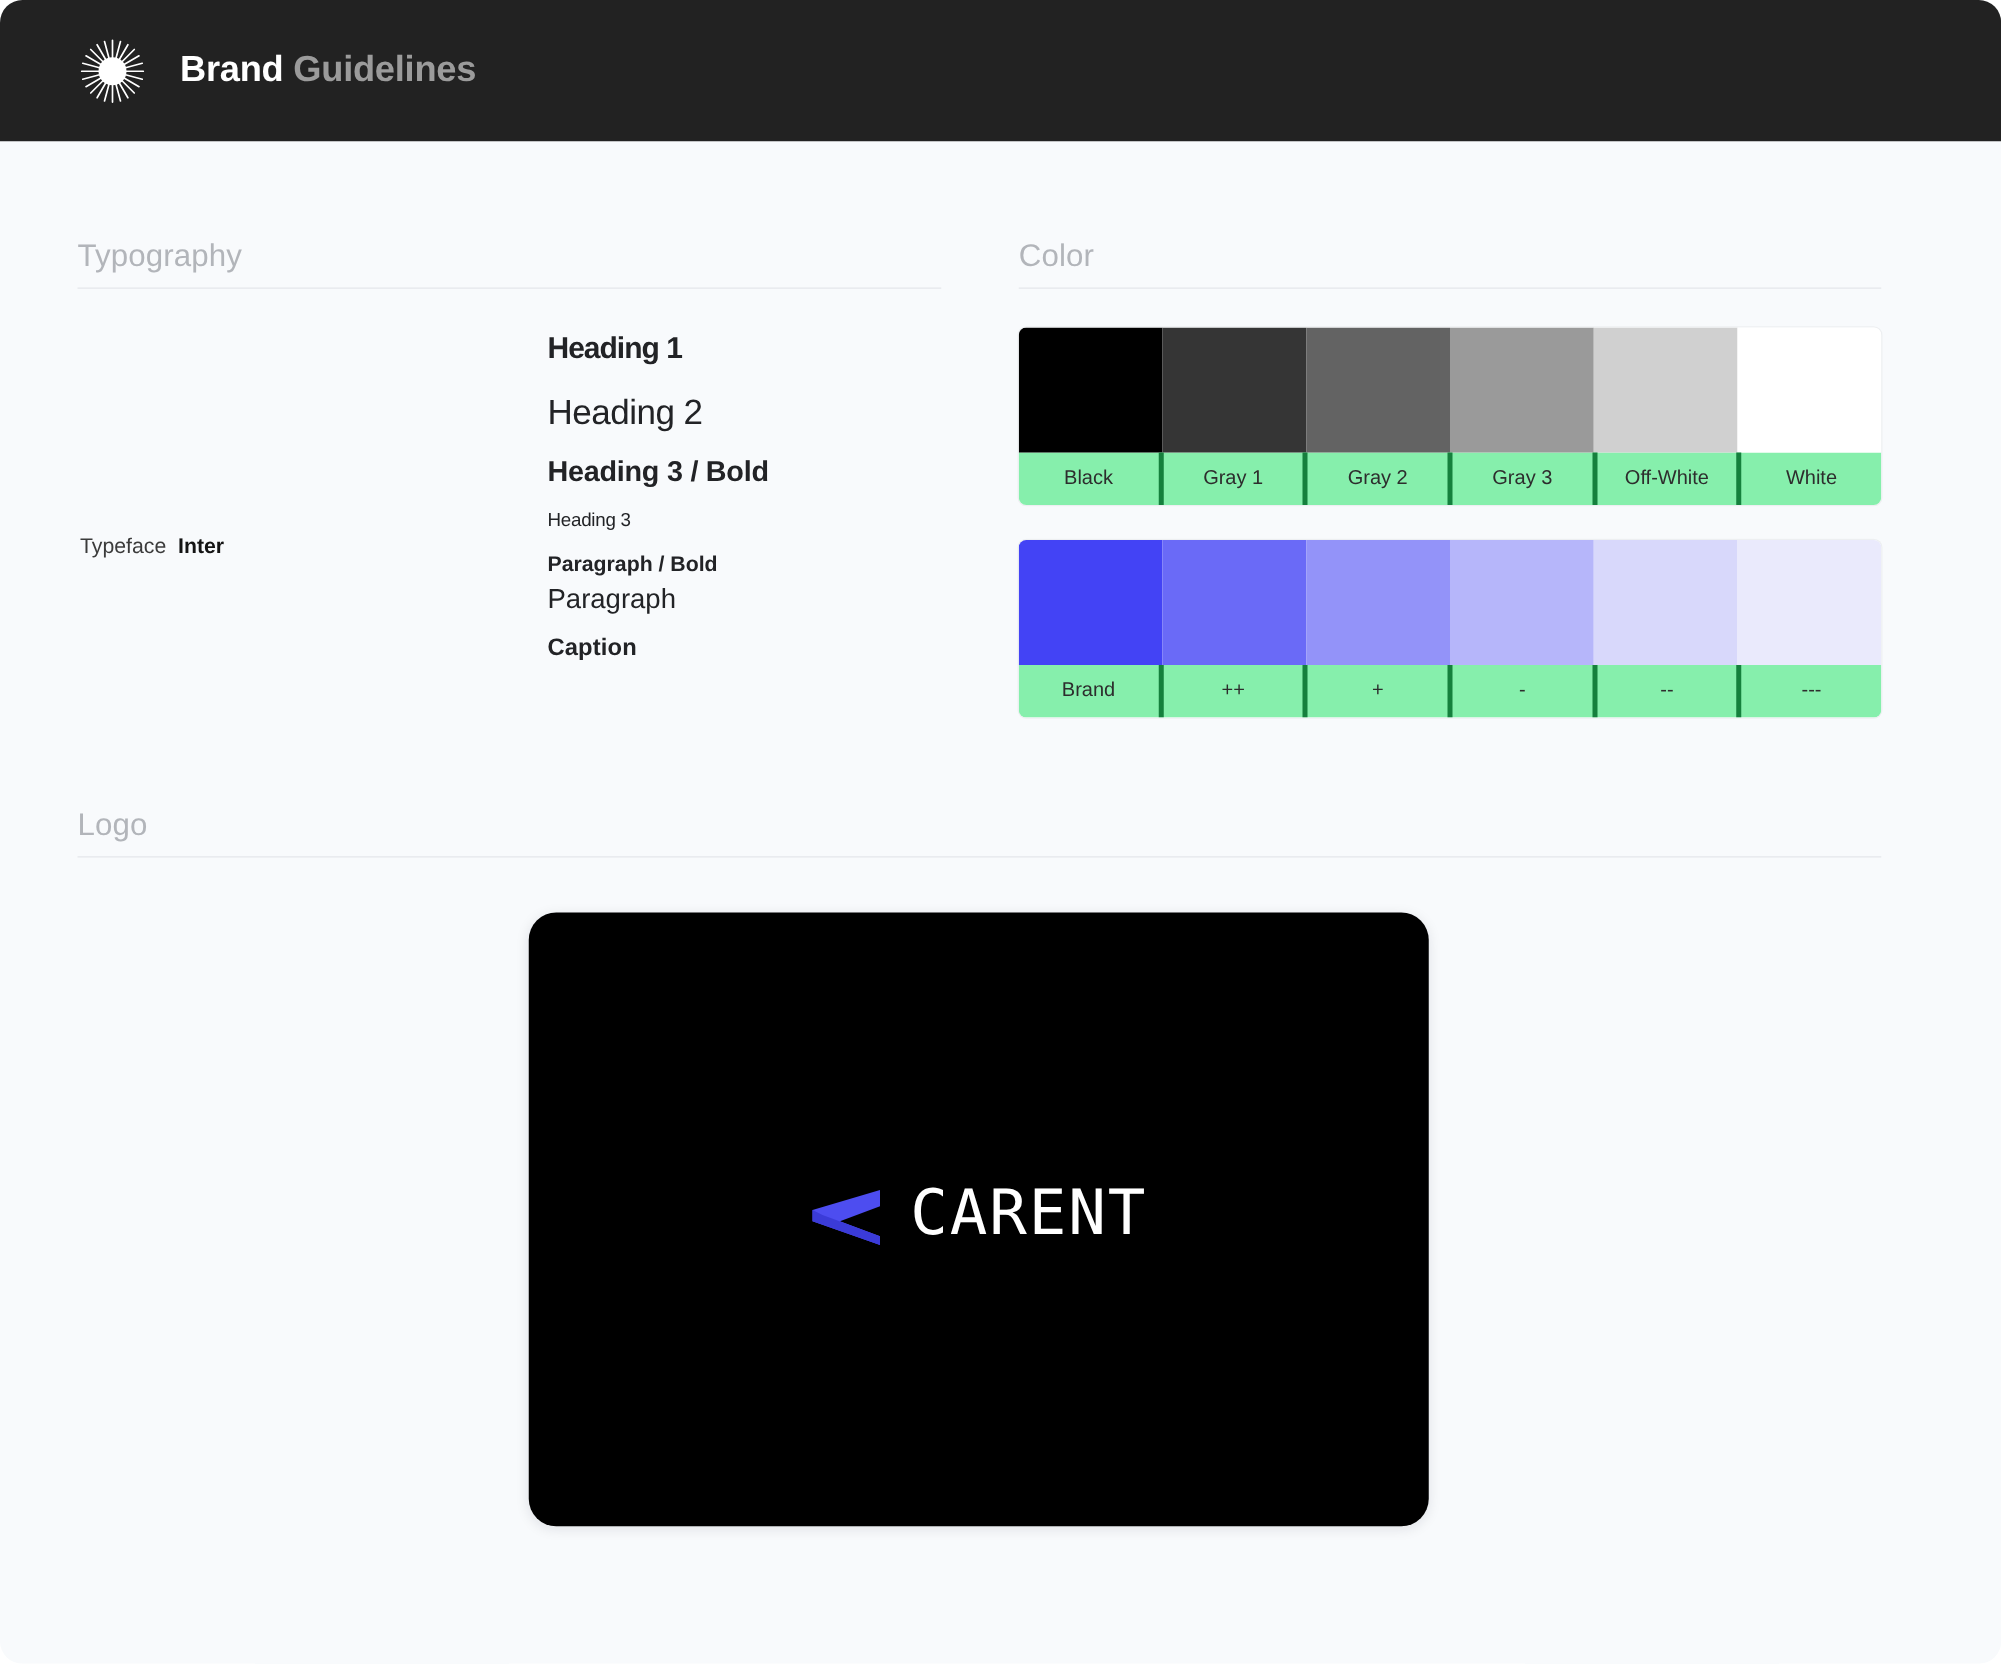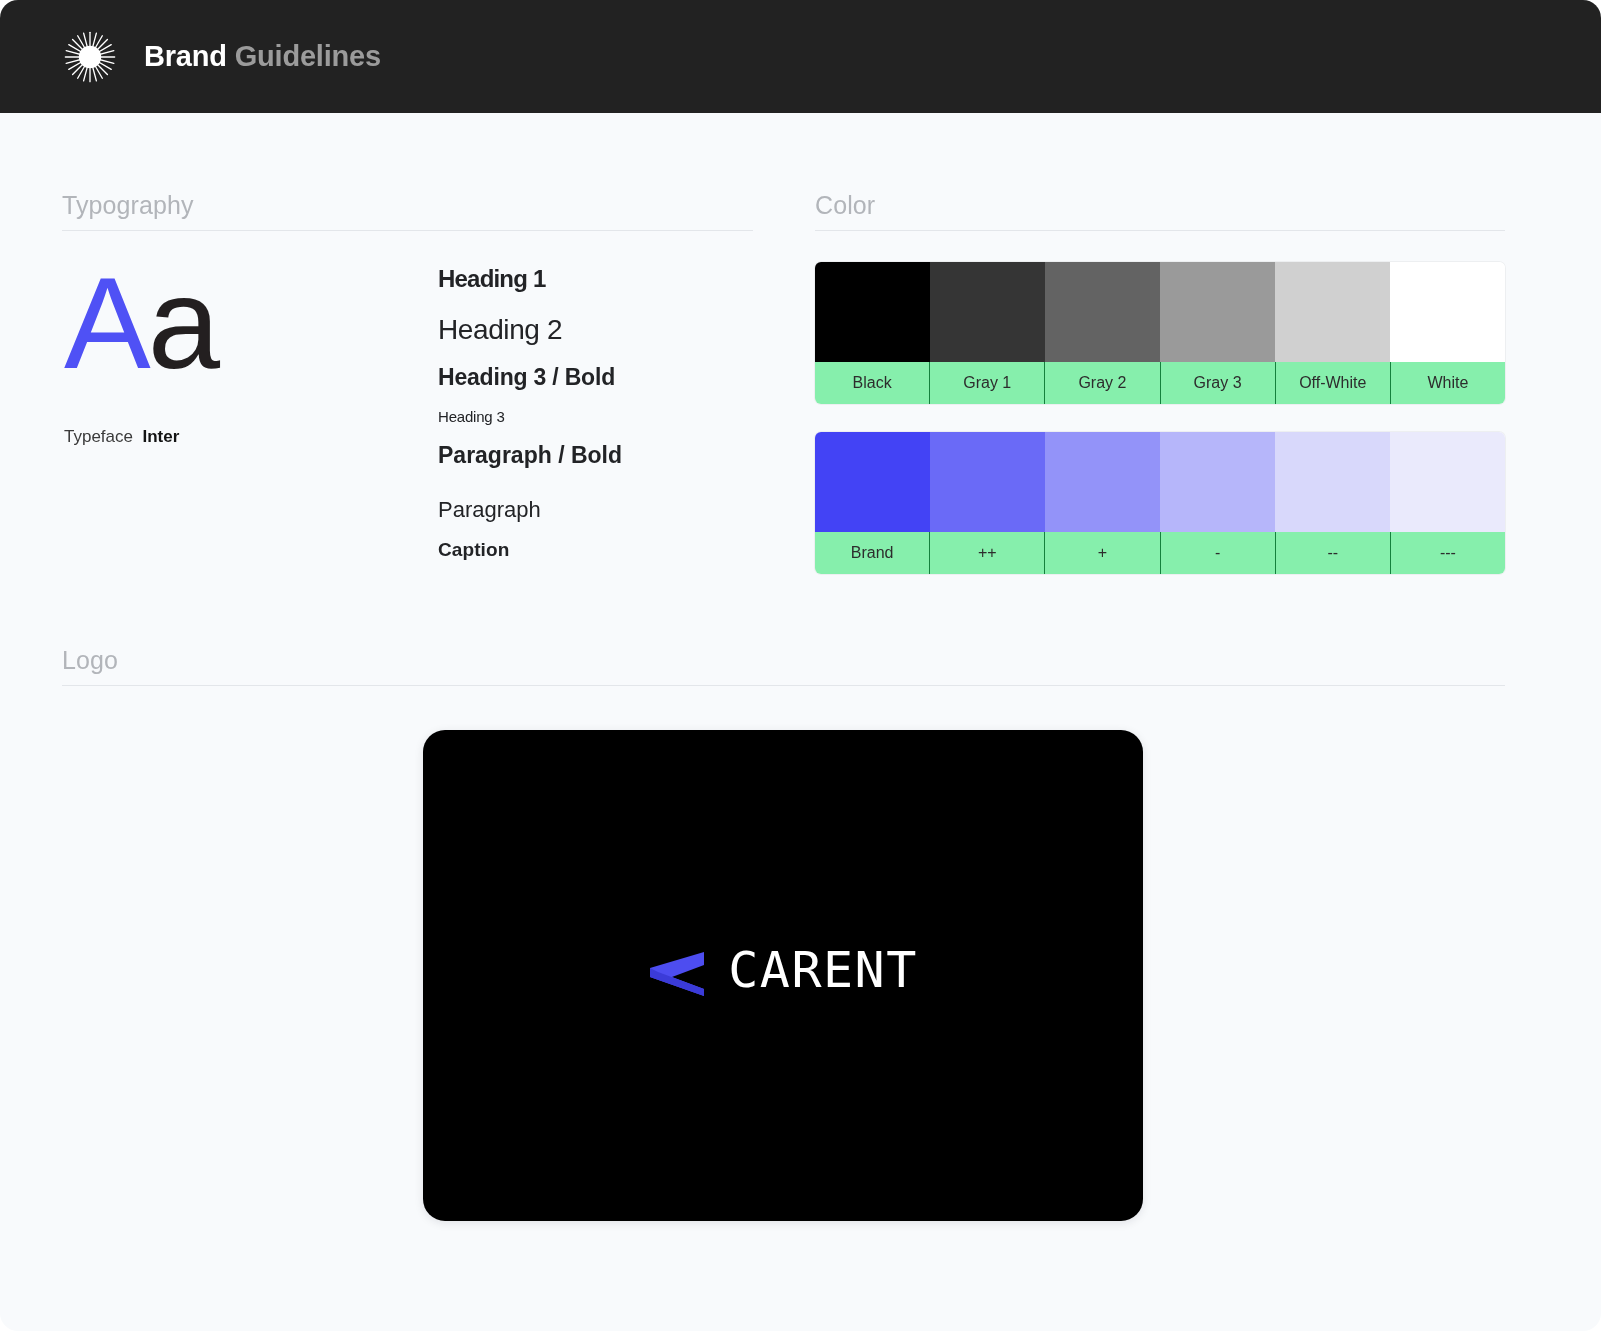--- a/index.html
+++ b/index.html
@@ -65,39 +65,39 @@
   }
   #typeface-row .lbl { font-weight:400; color:#3b3b3b; }
   #typeface-row .val { font-weight:bold; color:#141414; }
 
   #scale { position:absolute; left:438px; top:265px; width:340px; }
   .sample { color:#222326; white-space:pre; }
   .s-h1 { font-size:24px; font-weight:bold; letter-spacing:-0.8px; margin-bottom:21px; }
   .s-h2 { font-size:28px; font-weight:400; letter-spacing:-0.4px; margin-bottom:18px; }
   .s-h3b{ font-size:23px; font-weight:bold; letter-spacing:-0.2px; margin-bottom:17px; }
   .s-h3 { font-size:15px; font-weight:400; letter-spacing:-0.2px; margin-bottom:17px; }
-  .s-pb { font-size:23px; font-weight:bold; margin-bottom:28px; }
+  .s-pb { font-size:17px; font-weight:bold; margin-bottom:4px; }
   .s-p  { font-size:22px; font-weight:400; margin-bottom:16px; }
   .s-c  { font-size:19px; font-weight:bold; letter-spacing:0.1px; }
 
   
   .palette {
     position:absolute; left:815px; width:690px;
     border-radius:6px; overflow:hidden;
     background:#ffffff;
     box-shadow:0 0 0 1px rgba(0,0,0,0.045);
   }
   .swatch-row { display:flex; height:100px; }
   .swatch-row .sw { flex:1 1 0; }
   .label-row { display:flex; height:42px; background:#86efac; }
   .label-row .lb {
     flex:1 1 0;
     display:flex; align-items:center; justify-content:center;
     font-size:16px; color:#2d2d2d;
-    border-left:1px solid #15803d;
+    border-left:4px solid #15803d;
     white-space:pre;
   }
   .label-row .lb:first-child { border-left:none; }
 
   
   #logo-card {
     position:absolute; left:423px; top:730px;
     width:720px; height:491px;
     background:#000000;
     border-radius:22px;
@@ -150,21 +150,20 @@
         </g>
         <circle cx="50" cy="50" r="20" fill="#ffffff"></circle>
       </svg>
     </span>
     <div id="brandtitle"><span class="w">Brand</span><span class="g"> </span><span class="g">Guidelines</span></div>
   </div>
 
   <div class="sec-head" style="left:62px; top:191px;">Typography</div>
   <div class="sec-rule" style="left:62px; top:230px; width:691px;"></div>
 
-  <div id="aa"><span class="blue">A</span><span class="dark">a</span></div>
 
   <div id="typeface-row"><span class="lbl">Typeface</span><span>&nbsp;&nbsp;</span><span class="val">Inter</span></div>
 
   <div id="scale">
     <div class="sample s-h1">Heading 1</div>
     <div class="sample s-h2">Heading 2</div>
     <div class="sample s-h3b">Heading 3 / Bold</div>
     <div class="sample s-h3">Heading 3</div>
     <div class="sample s-pb">Paragraph / Bold</div>
     <div class="sample s-p">Paragraph</div>

